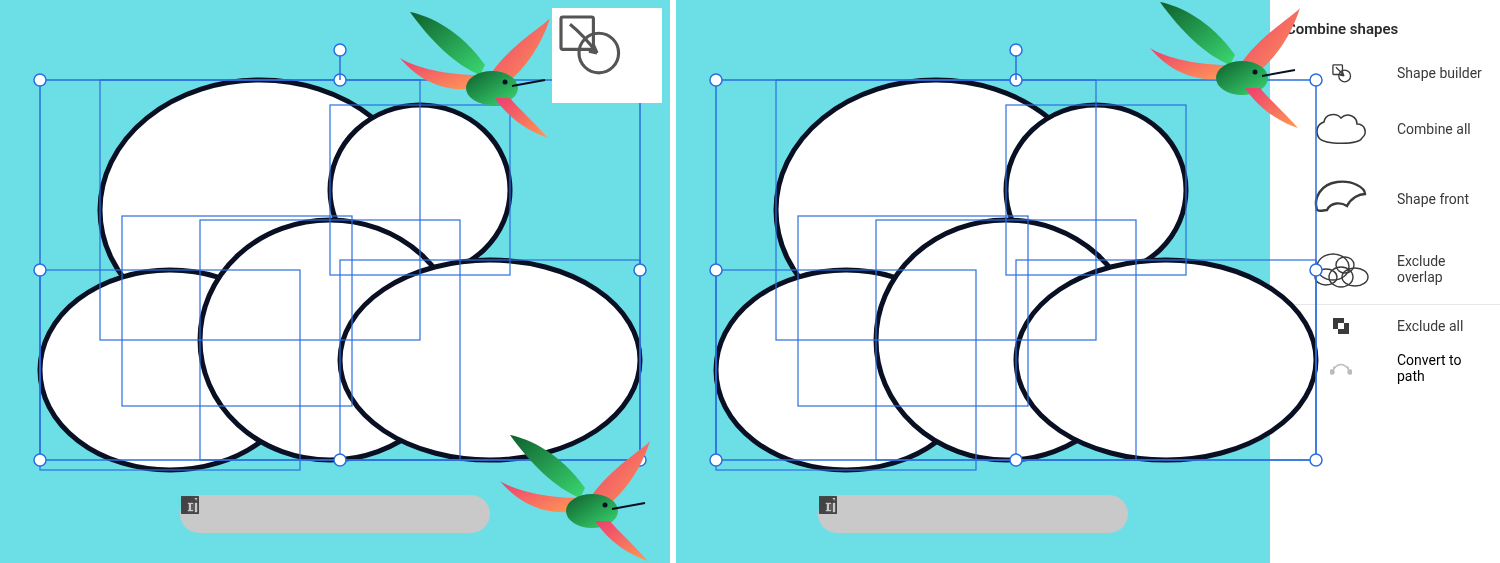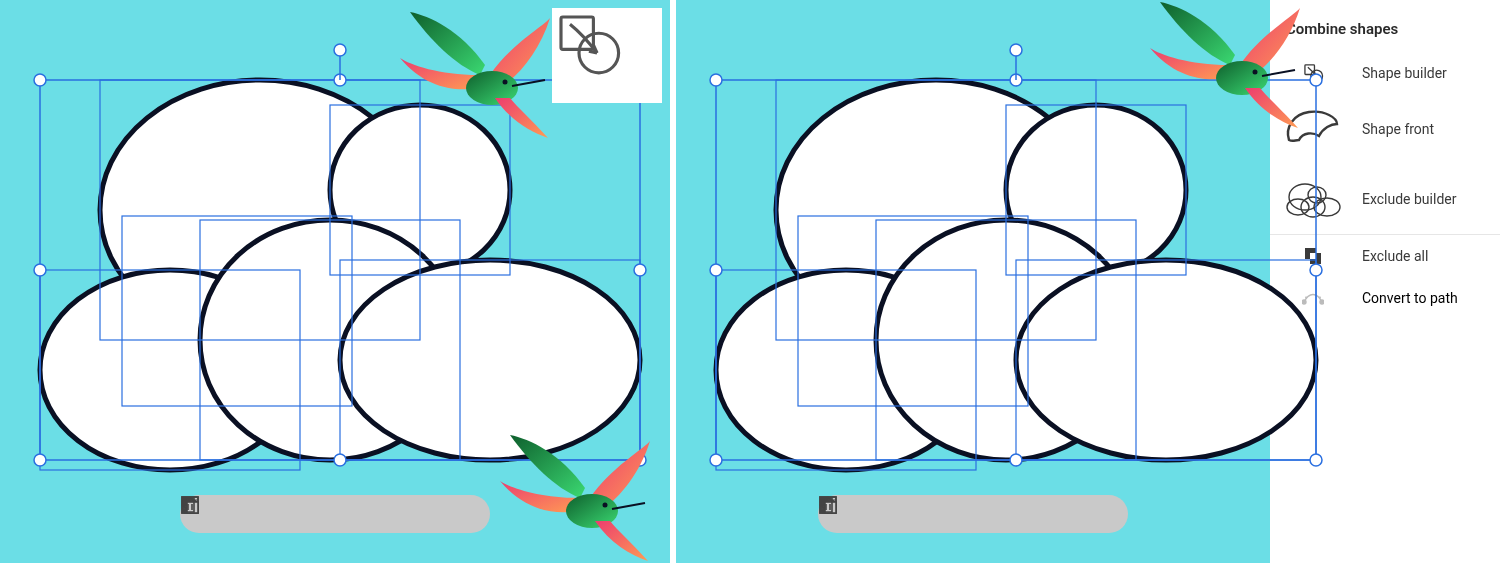--- a/index.html
+++ b/index.html
@@ -83,21 +83,22 @@
     padding: 8px 16px 14px 16px;
   }
   .panel-item {
     display: flex;
     align-items: center;
     height: 70px;
     padding: 0 10px;
     cursor: pointer;
     color: #3a3a3a;
     font-size: 14px;
-    gap: 16px;
+    gap: 23px;
+    margin-left: 28px;
   }
   .panel-item.small { height: 42px; }
   .panel-item.disabled { color: #000000; cursor: default; }
   .panel-item .icon-slot {
     width: 66px;
     display: flex;
     justify-content: center;
     align-items: center;
     flex-shrink: 0;
   }
@@ -347,20 +348,28 @@
         <svg width="22" height="22" viewBox="0 0 30 30" stroke-width="1.8">
           <rect x="4" y="4" width="13" height="13" rx="1"></rect>
           <circle cx="20" cy="19" r="8"></circle>
           <path d="M8 7 Q14 12 19 19"></path>
           <path d="M19 19 l-2 -5 M19 19 l-5 -1"></path>
         </svg>
       </div>
     <span>Shape builder</span>
   </div>
 
+  <div class="panel-item">
+    <div class="icon-slot">
+        <svg width="60" height="42" viewBox="0 0 60 42" stroke-width="1.6">
+          <path d="M8 30 C4 24 6 16 13 14 C14 6 25 4 30 10 C36 4 46 8 46 16 C54 16 57 25 51 30 C48 37 14 37 8 30 Z"></path>
+        </svg>
+      </div>
+    <span>Combine all</span>
+  </div>
 
   <div class="panel-item">
     <div class="icon-slot">
         <svg width="60" height="46" viewBox="0 0 60 46" stroke-width="2.4">
           <path d="M6 34 C2 22 10 8 26 6 C42 4 54 12 54 18 C48 18 40 22 36 30 C30 26 20 26 16 34 C12 34 10 36 6 34 Z"></path>
         </svg>
       </div>
     <span>Shape front</span>
   </div>
 
@@ -368,21 +377,21 @@
   <div class="panel-item">
     <div class="icon-slot">
         <svg width="60" height="44" viewBox="0 0 60 44" stroke-width="1.4">
       <ellipse cx="22" cy="20" rx="16" ry="13"></ellipse>
           <ellipse cx="34" cy="18" rx="9" ry="8"></ellipse>
           <ellipse cx="15" cy="30" rx="11" ry="8"></ellipse>
           <ellipse cx="30" cy="30" rx="12" ry="10"></ellipse>
           <ellipse cx="44" cy="30" rx="13" ry="9"></ellipse>
     </svg>
       </div>
-    <span>Exclude builder</span>
+    <span>Exclude overlap</span>
   </div>
 
   <div class="panel-sep"></div>
 
   <div class="panel-item small">
     <div class="icon-slot">
         <svg width="20" height="20" viewBox="0 0 20 20" stroke-width="0">
           <rect x="2" y="2" width="11" height="11" fill="#3a3a3a"></rect>
           <rect x="7" y="7" width="11" height="11" fill="#3a3a3a"></rect>
           <rect x="7" y="7" width="6" height="6" fill="#fff"></rect>

